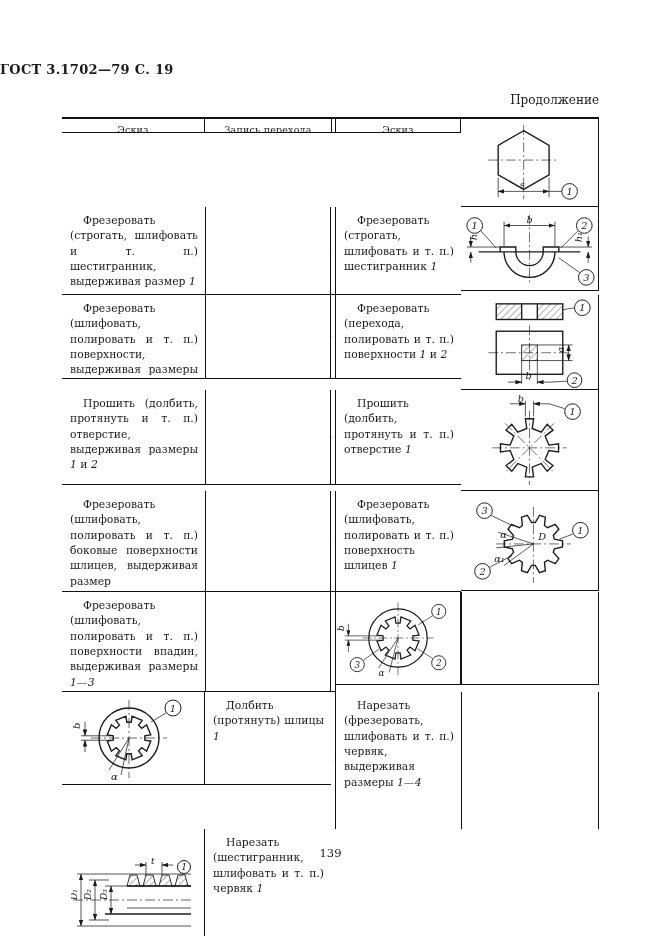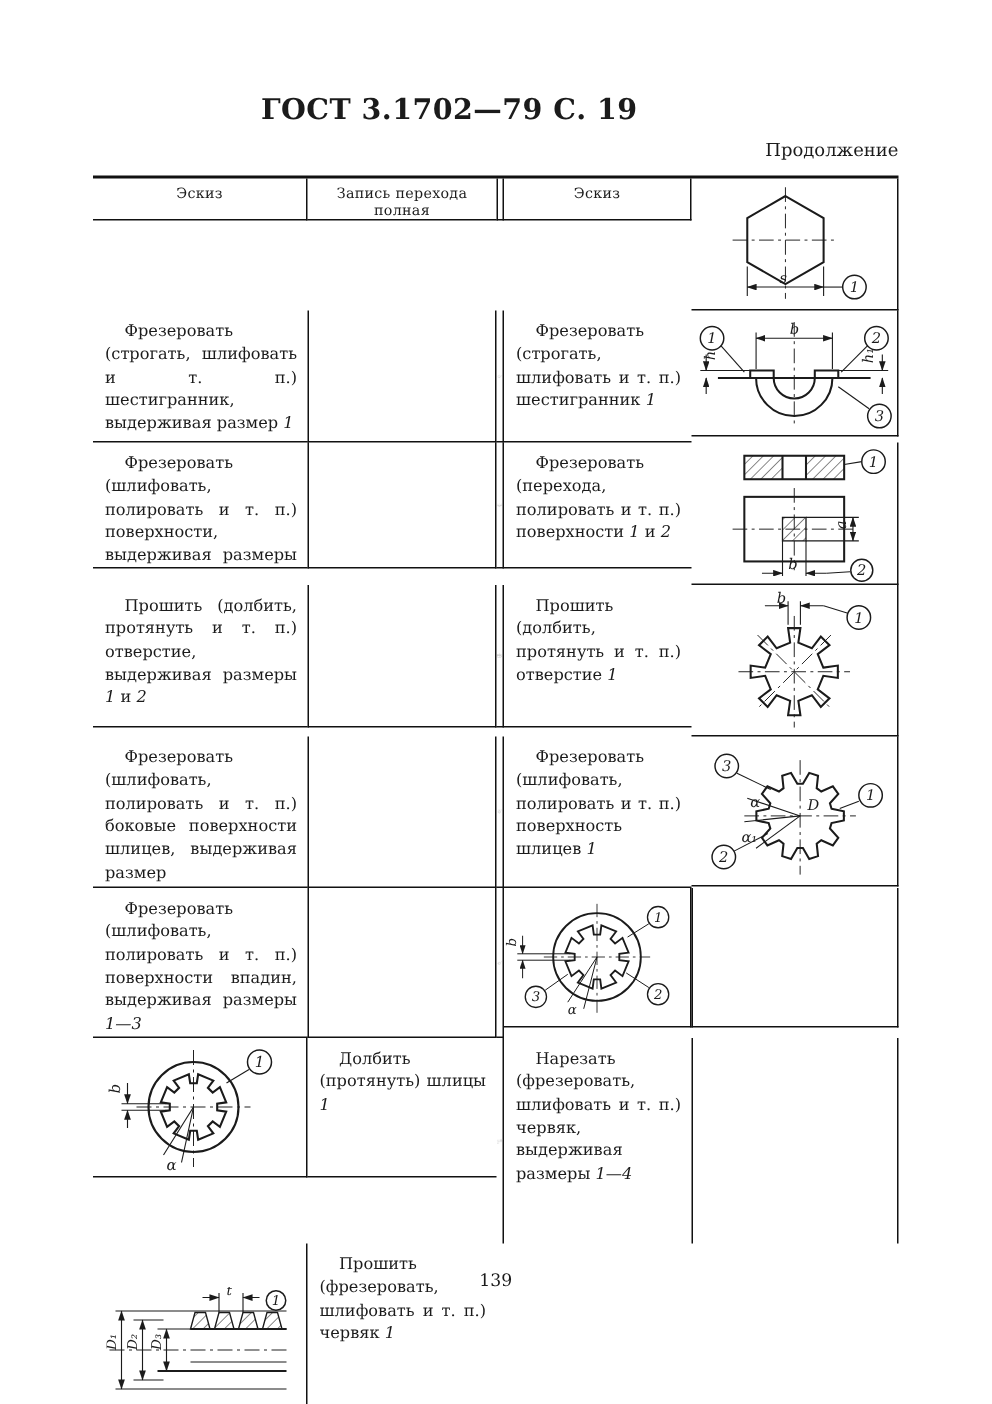--- a/index.html
+++ b/index.html
@@ -1,31 +1,31 @@
 <!DOCTYPE html>
 <html><head>
 <meta charset="utf-8">
 <style>
   *{box-sizing:border-box;margin:0;padding:0}
   html,body{background:#fff}
   .page{position:relative;width:661px;height:936px;background:#fff;
         font-family:"DejaVu Serif",serif;color:#1b1b1b;overflow:hidden}
-  .doc-ref{position:absolute;top:62px;left:0;width:599px;text-align:center;
-           font-weight:bold;font-size:19px;letter-spacing:.3px}
+  .doc-ref{position:absolute;top:62px;left:0;width:599px;text-align:left;
+           font-weight:bold;font-size:13px;letter-spacing:.3px}
   .continuation{position:absolute;top:93px;left:0;width:599px;text-align:right;
                 font-size:12px}
   .gtable{position:absolute;top:117px;left:62px;width:537px;
           border-top:2.2px solid #111;border-bottom:1.6px solid #111}
   .tgrid{display:grid;grid-template-columns:143px 126px 5px 125px 138px}
   .cell{overflow:hidden}
   .rb{border-bottom:1px solid #111}
   .c1{border-right:1px solid #111}
   .sp{border-left:1px solid #111;border-right:1px solid #111}
   .c3{border-right:1px solid #111}
-  .hH{height:28px}.h1{height:88px}.h2{height:84px}.h3{height:95px}
+  .hH{height:14px}.h1{height:88px}.h2{height:84px}.h3{height:95px}
   .h4{height:101px}.h5{height:100px}.h6{height:93px}.h7{height:137px}
   .th{font-size:9.5px;text-align:center;padding-top:5px;letter-spacing:.2px}
   .sk{display:flex;align-items:center;justify-content:center}
   .txt{font-size:10.8px;line-height:1.42;text-align:justify;padding:6px 7px 0 8px}
   .para{text-indent:13px}
   .em{font-style:italic}
   .page-num{position:absolute;top:846px;left:0;width:661px;text-align:center;font-size:11.5px}
   
   svg{display:block}
   .o{stroke:#1b1b1b;fill:none;stroke-width:1.4;stroke-linejoin:miter}
@@ -422,20 +422,20 @@
           <line class="t" x1="75" y1="17" x2="75" y2="4"></line>
             <line class="t" x1="91" y1="17" x2="91" y2="4"></line>
           <line class="t" x1="64" y1="7" x2="75" y2="7" marker-end="url(#arr)"></line>
             <line class="t" x1="102" y1="7" x2="91" y2="7" marker-end="url(#arr)"></line>
           <text class="lbs" x="80" y="5.5">t</text>
           <circle class="bl" cx="113" cy="9" r="6.5"></circle>
             <text class="bt" x="113" y="12" style="font-size:9px">1</text>
         </svg>
       </div>
       <div class="cell txt h7">
-        <p class="para"><span>Прошить (фрезеровать, шлифовать и т. п.) червяк </span><span class="em">1</span></p>
+        <p class="para"><span>Нарезать (шестигранник, шлифовать и т. п.) червяк </span><span class="em">1</span></p>
       </div>
 
     </div>
   </div>
 
   <div class="page-num">139</div>
 </div>
 
 </body></html>

